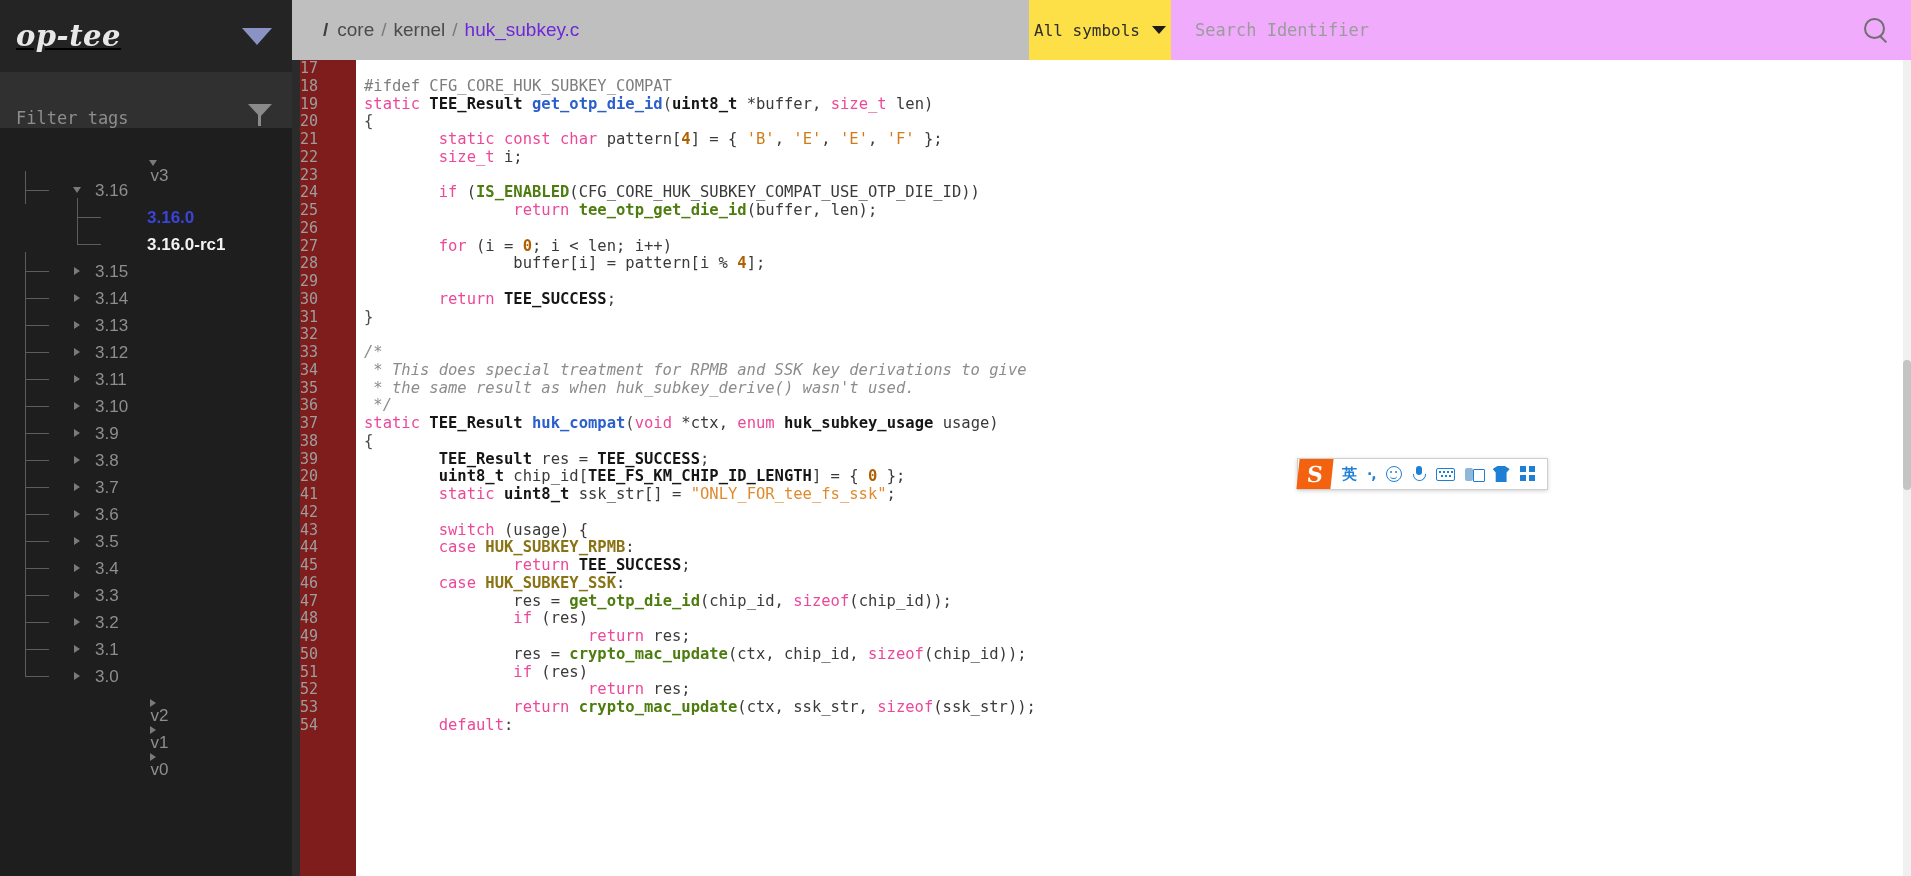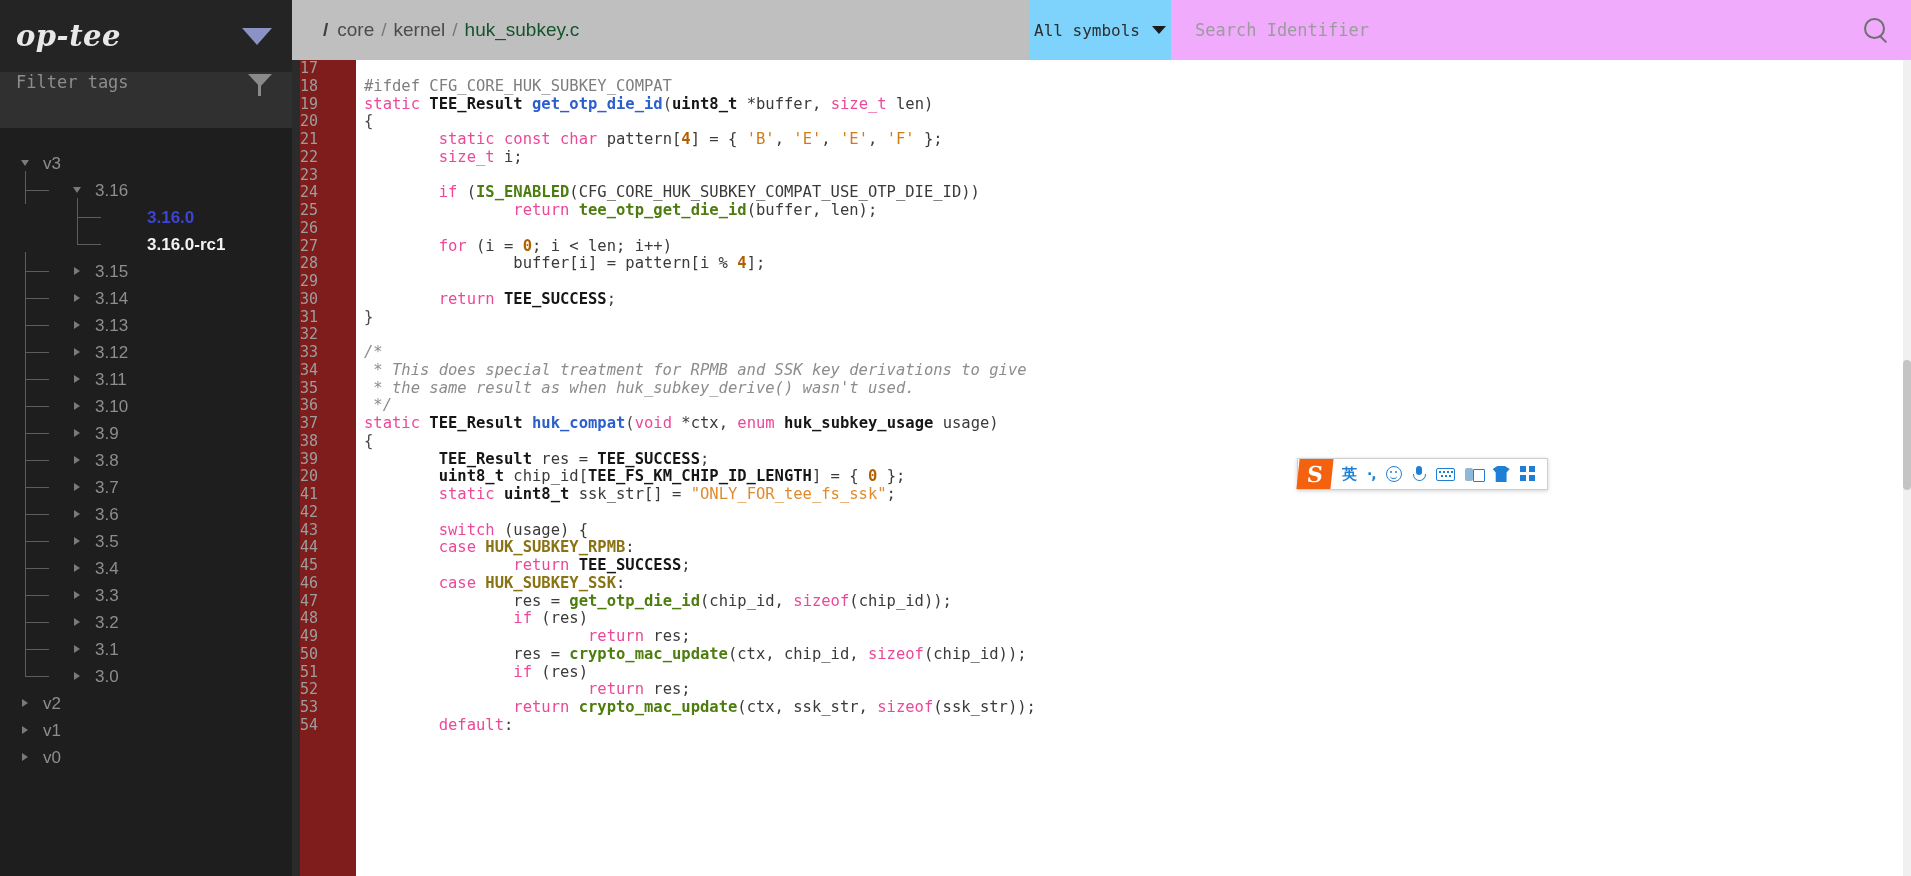--- a/index.html
+++ b/index.html
@@ -18,41 +18,42 @@
     flex: 0 0 292px;
     position: relative;
     overflow: hidden;
   }
   .sidebar-header {
     height: 72px;
     background: #242424;
     display: flex; align-items: center;
     padding: 0 20px 0 16px;
     position: relative;
+    text-decoration: underline;
   }
   .logo {
     font-family: "DejaVu Serif", serif;
     font-style: italic;
     font-weight: bold;
     font-size: 29px;
     color: #e8e8e8;
     letter-spacing: 0.5px;
     flex: 1;
   }
   .caret-down {
     width: 0; height: 0;
     border-left: 15px solid transparent;
     border-right: 15px solid transparent;
     border-top: 17px solid #8b93c4;
     cursor: pointer;
   }
   .filter-row {
     height: 56px;
     background: #303030;
-    display: flex; align-items: flex-start;
+    display: flex; align-items: flex-end;
     padding: 0 20px 0 16px;
   }
   .filter-input {
     flex: 1;
     background: transparent;
     border: none; outline: none;
     color: #9a9a9a;
     font-family: "DejaVu Sans Mono", monospace;
     font-size: 17px;
   }
@@ -133,21 +134,21 @@
   }
   .arrow.open::before {
     content: "";
     position: absolute; top: 10px; left: 1px;
     width: 0; height: 0;
     border-left: 4px solid transparent;
     border-right: 4px solid transparent;
     border-top: 6px solid #7a7a7a;
   }
   .tlabel { padding-left: 7px; }
-  .tnode.root { padding-left: 20px; }
+  .tnode.root { padding-left: 20px; flex-direction: column; }
   .tnode.leaf-sel .tlabel { color: #3b44d8; font-weight: bold; font-size: 17px; }
   .tnode.leaf .tlabel { color: #f2f2f2; font-weight: bold; font-size: 17px; }
 
   
   .main {
     flex: 1; height: 876px;
     position: relative;
     background: #ffffff;
     overflow: hidden;
   }
@@ -160,25 +161,25 @@
     display: flex; align-items: center;
     padding-left: 31px;
     flex: 1;
     font-size: 19px;
     color: #4e4e4e;
     font-family: "Liberation Sans", sans-serif;
   }
   .bc-slash { color: #7a7a7a; margin: 0 7px; }
   .bc-slash.first { color: #3f3f3f; font-weight: bold; margin-left: 0; margin-right: 9px; }
   .bc-seg { color: #4b4b4b; cursor: pointer; }
-  .bc-seg.current { color: #14532d; }
+  .bc-seg.current { color: #6d28d9; }
 
   .symsel {
     width: 142px;
-    background: #7dd3fc;
+    background: #fde047;
     display: flex; align-items: center; justify-content: center;
     gap: 12px;
     font-family: "DejaVu Sans Mono", monospace;
     font-size: 16px;
     color: #2e2e2e;
     cursor: pointer;
     flex: 0 0 142px;
   }
   .chev {
     width: 0; height: 0;

